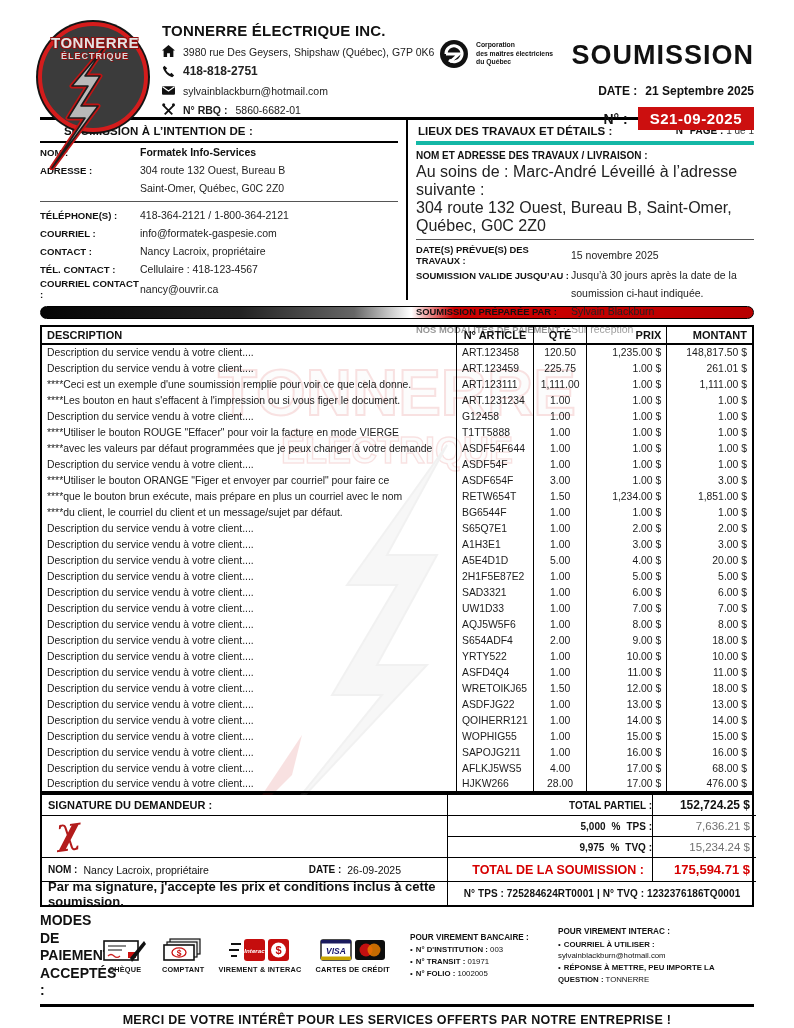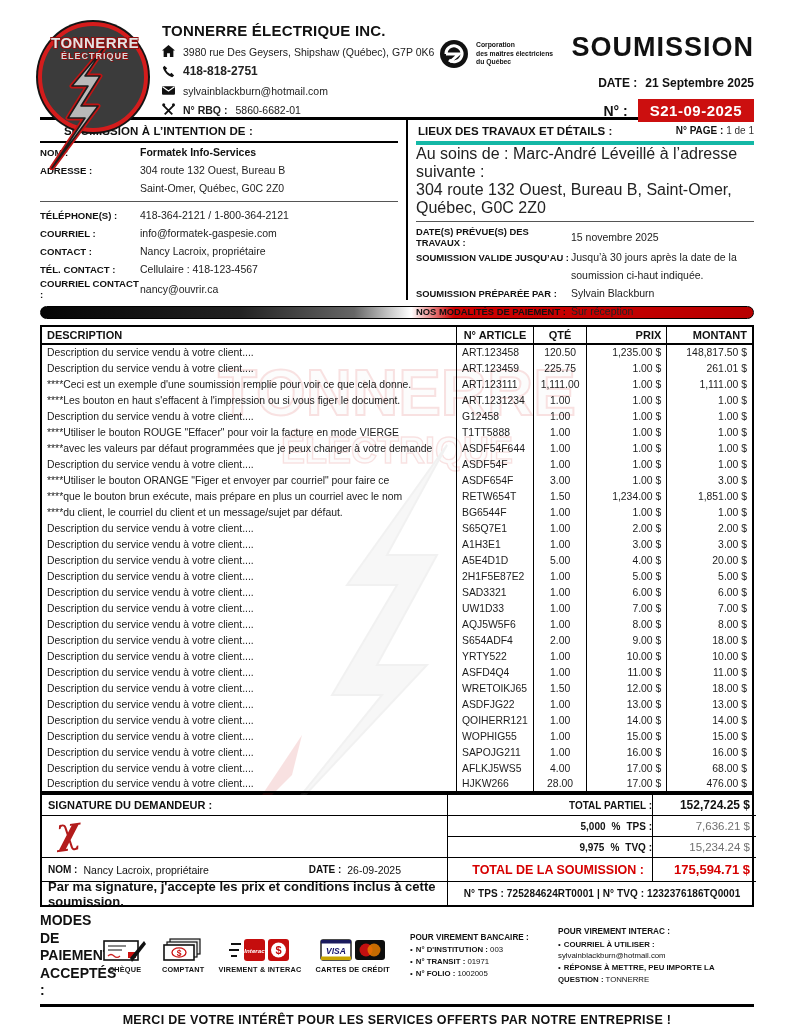--- a/index.html
+++ b/index.html
@@ -14,21 +14,21 @@
   .logo-txt1 { position:absolute; top:14px; left:0; width:122px; text-align:center; font-weight:900; font-size:15px; letter-spacing:0.5px; color:#e3e3e3; text-shadow:1px 1px 0 #8f0f0f,-1px -1px 0 #8f0f0f,1px -1px 0 #8f0f0f,-1px 1px 0 #8f0f0f; }
   .logo-txt2 { position:absolute; top:31px; left:0; width:122px; text-align:center; font-weight:900; font-size:9px; letter-spacing:1px; color:#d8d8d8; text-shadow:1px 1px 0 #8f0f0f,-1px -1px 0 #8f0f0f; }
   .company { margin-left:122px; }
   .company-name { font-size:15px; font-weight:900; letter-spacing:0.2px; padding-top:2px; }
   .company-row { display:flex; align-items:center; gap:8px; margin-top:6px; font-size:10.5px; color:#222; }
   .company-row .ico { width:13px; height:13px; flex:0 0 13px; }
   .company-row.bold { font-weight:900; font-size:12px; }
   .company-row .lab { font-weight:900; }
   .cmeq { position:absolute; left:398px; top:38px; display:flex; align-items:center; gap:6px; width:150px; }
   .cmeq-txt { font-size:6.8px; font-weight:700; line-height:1.25; color:#111; }
-  .docmeta { position:absolute; right:0; top:32px; width:230px; text-align:right; }
+  .docmeta { position:absolute; right:0; top:40px; width:230px; text-align:right; }
   .doc-title { font-size:27px; font-weight:900; letter-spacing:1px; }
   .doc-date { margin-top:13px; font-size:12px; }
   .doc-date .dl { font-weight:900; margin-right:8px; }
   .doc-date .dv { font-weight:700; }
   .doc-no { margin-top:9px; display:flex; justify-content:flex-end; align-items:center; gap:10px; }
   .doc-no .nl { font-weight:900; font-size:14px; }
   .no-box { background:#cc0f0f; color:#fff; font-weight:900; font-size:15px; padding:3px 12px; letter-spacing:0.5px; }
 
   
   .info { border-top:3px solid #000; display:flex; height:183px; }
@@ -229,20 +229,21 @@
 
       </div>
     </div>
     <div class="vdiv"></div>
     <div class="info-right">
       <div class="sec-head-r">
         <span>LIEUX DES TRAVAUX ET DÉTAILS :</span>
         <span class="npage"><span>N° PAGE :</span> <span class="pv">1 de 1</span></span>
       </div>
       <div class="blk-top">
+        <div class="sub-head">NOM ET ADRESSE DES TRAVAUX / LIVRAISON :</div>
         <div class="addr-line">Au soins de : Marc-André Léveillé à l’adresse suivante :</div>
         <div class="addr-line">304 route 132 Ouest, Bureau B, Saint-Omer, Québec, G0C 2Z0</div>
       </div>
 
         <div class="frow2">
           <span class="fl">DATE(S) PRÉVUE(S) DES TRAVAUX :</span>
           <span class="fv">15 novembre 2025</span>
         </div>
 
         <div class="frow2">

